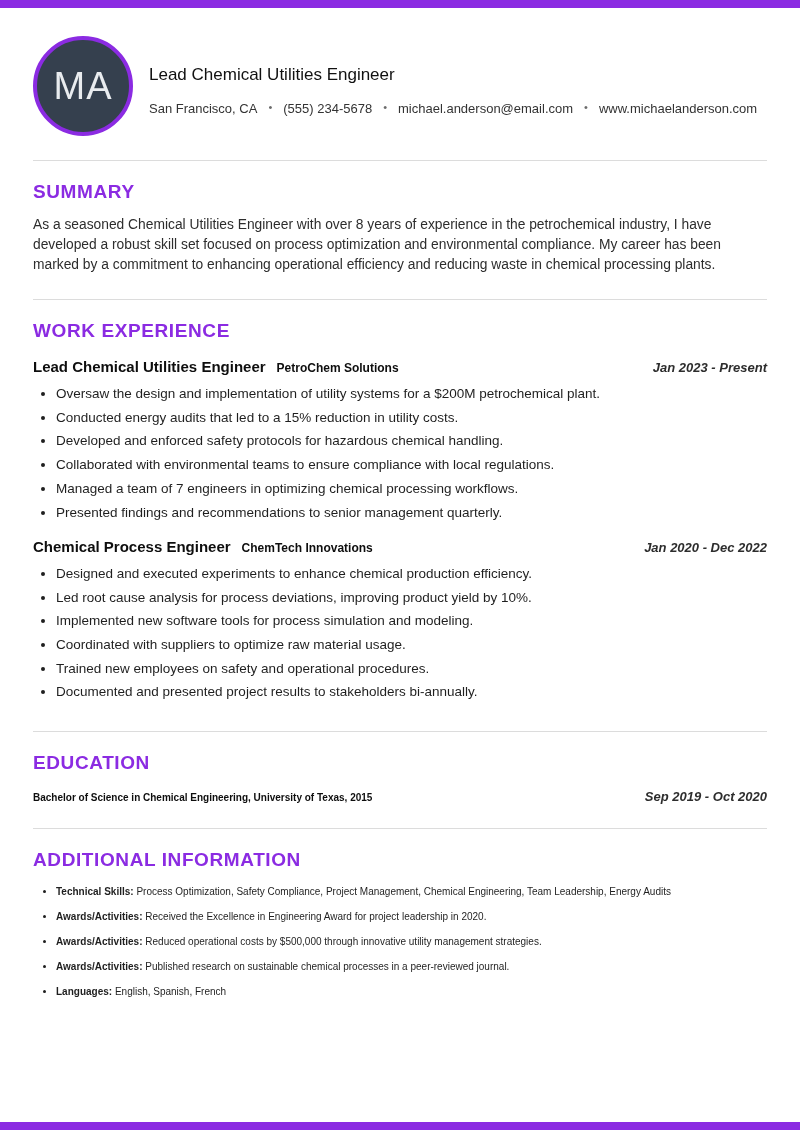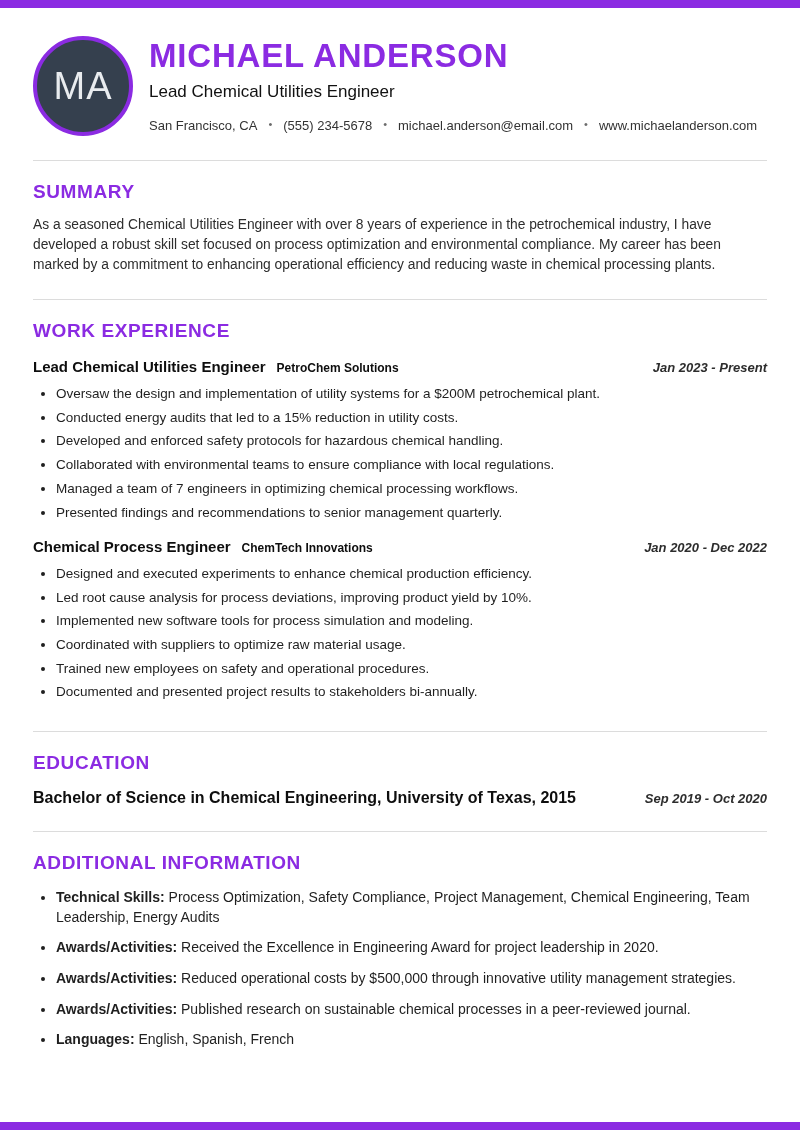--- a/index.html
+++ b/index.html
@@ -38,41 +38,40 @@
   .job-header { display: flex; justify-content: space-between; align-items: baseline; margin-top: 16px; }
   .job-header-left { display: flex; align-items: baseline; }
   .job-title { font-size: 15px; font-weight: 700; color: #0e0e0e; }
   .job-company { font-size: 12px; font-weight: 700; color: #0e0e0e; margin-left: 11px; }
   .job-dates, .edu-dates { font-size: 13px; font-style: italic; color: #2d2d2d; white-space: nowrap; font-weight: bold; }
 
   ul.bullets { margin: 10px 0 0 23px; }
   ul.bullets li { font-size: 13.5px; line-height: 1.35; margin-bottom: 5.5px; color: #1f1f1f; }
 
   .edu-row { display: flex; justify-content: space-between; align-items: baseline; margin-top: 15px; }
-  .degree { font-size: 16px; font-weight: 700; color: #0e0e0e; padding-right: 20px; }
+  .degree { font-size: 10px; font-weight: 700; color: #0e0e0e; padding-right: 20px; }
 
   ul.additional { margin: 14px 0 0 23px; }
-  ul.additional li { font-size: 14px; line-height: 1.4; margin-bottom: 11px; color: #1f1f1f; }
+  ul.additional li { font-size: 10px; line-height: 1.4; margin-bottom: 11px; color: #1f1f1f; }
   ul.additional .label { font-weight: 700; }
 
   .footer-spacer { margin-top: auto; }
 </style>
 </head>
 <body>
 
 <div class="page">
 
   <div class="accent-bar"></div>
 
   <header class="header">
     <div class="avatar">
       <span>MA</span>
     </div>
     <div class="header-text">
-      <div class="name">MICHAEL ANDERSON</div>
       <div class="headline">Lead Chemical Utilities Engineer</div>
       <div class="contact">
         <span>San Francisco, CA</span>
         <span class="dot">•</span>
         <span>(555) 234-5678</span>
         <span class="dot">•</span>
         <span>michael.anderson@email.com</span>
         <span class="dot">•</span>
         <span>www.michaelanderson.com</span>
       </div>

